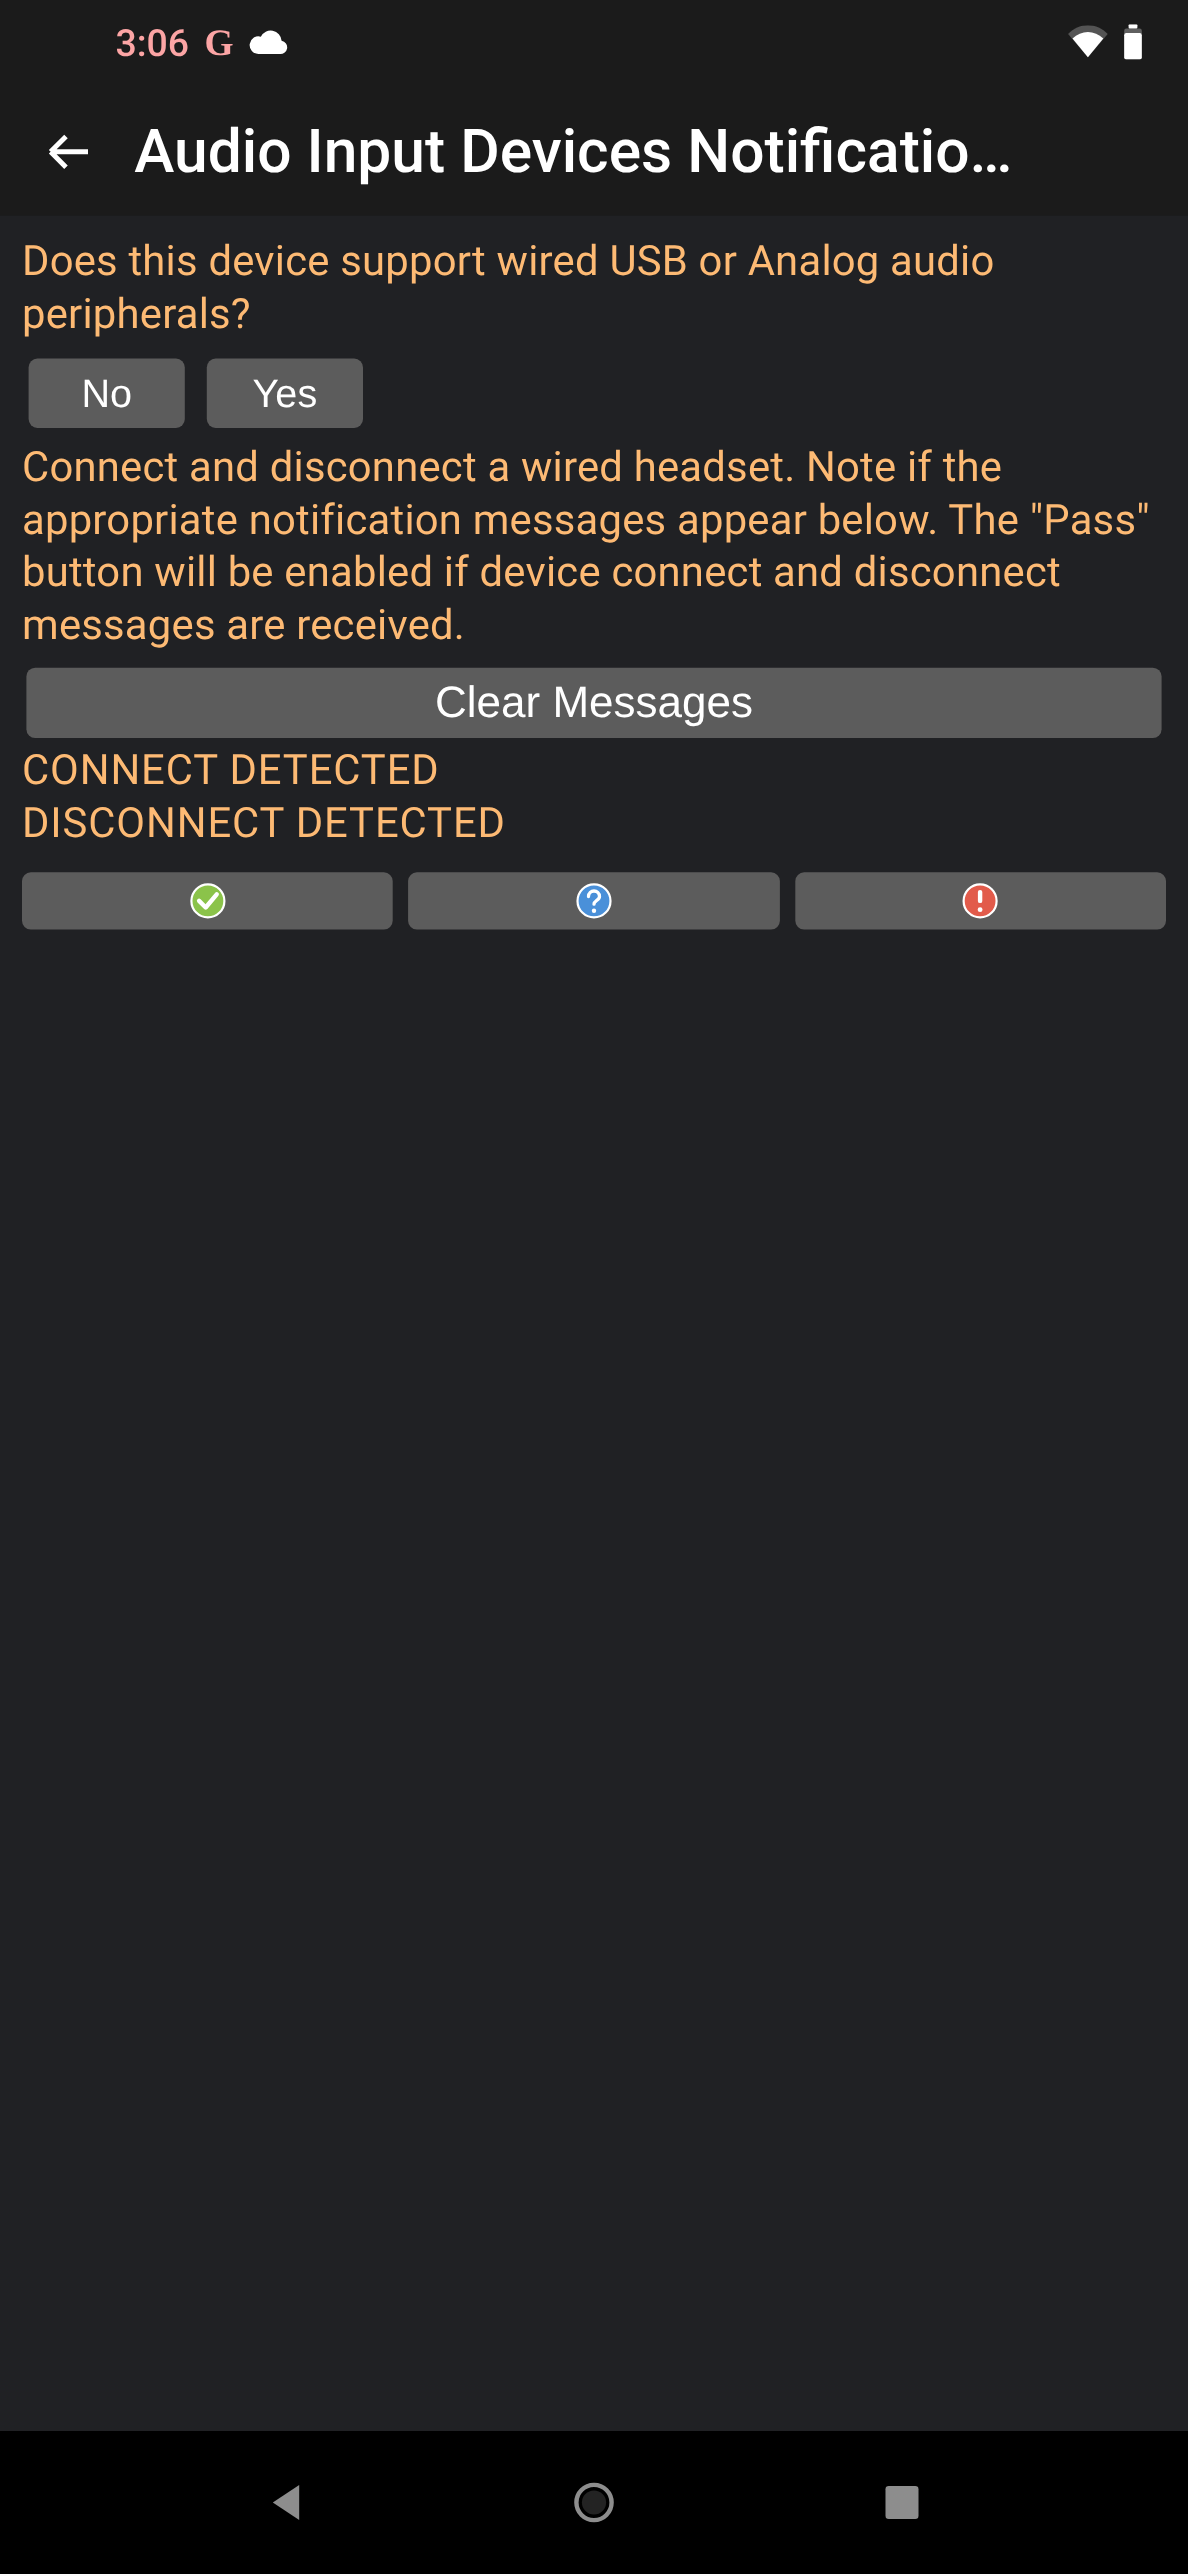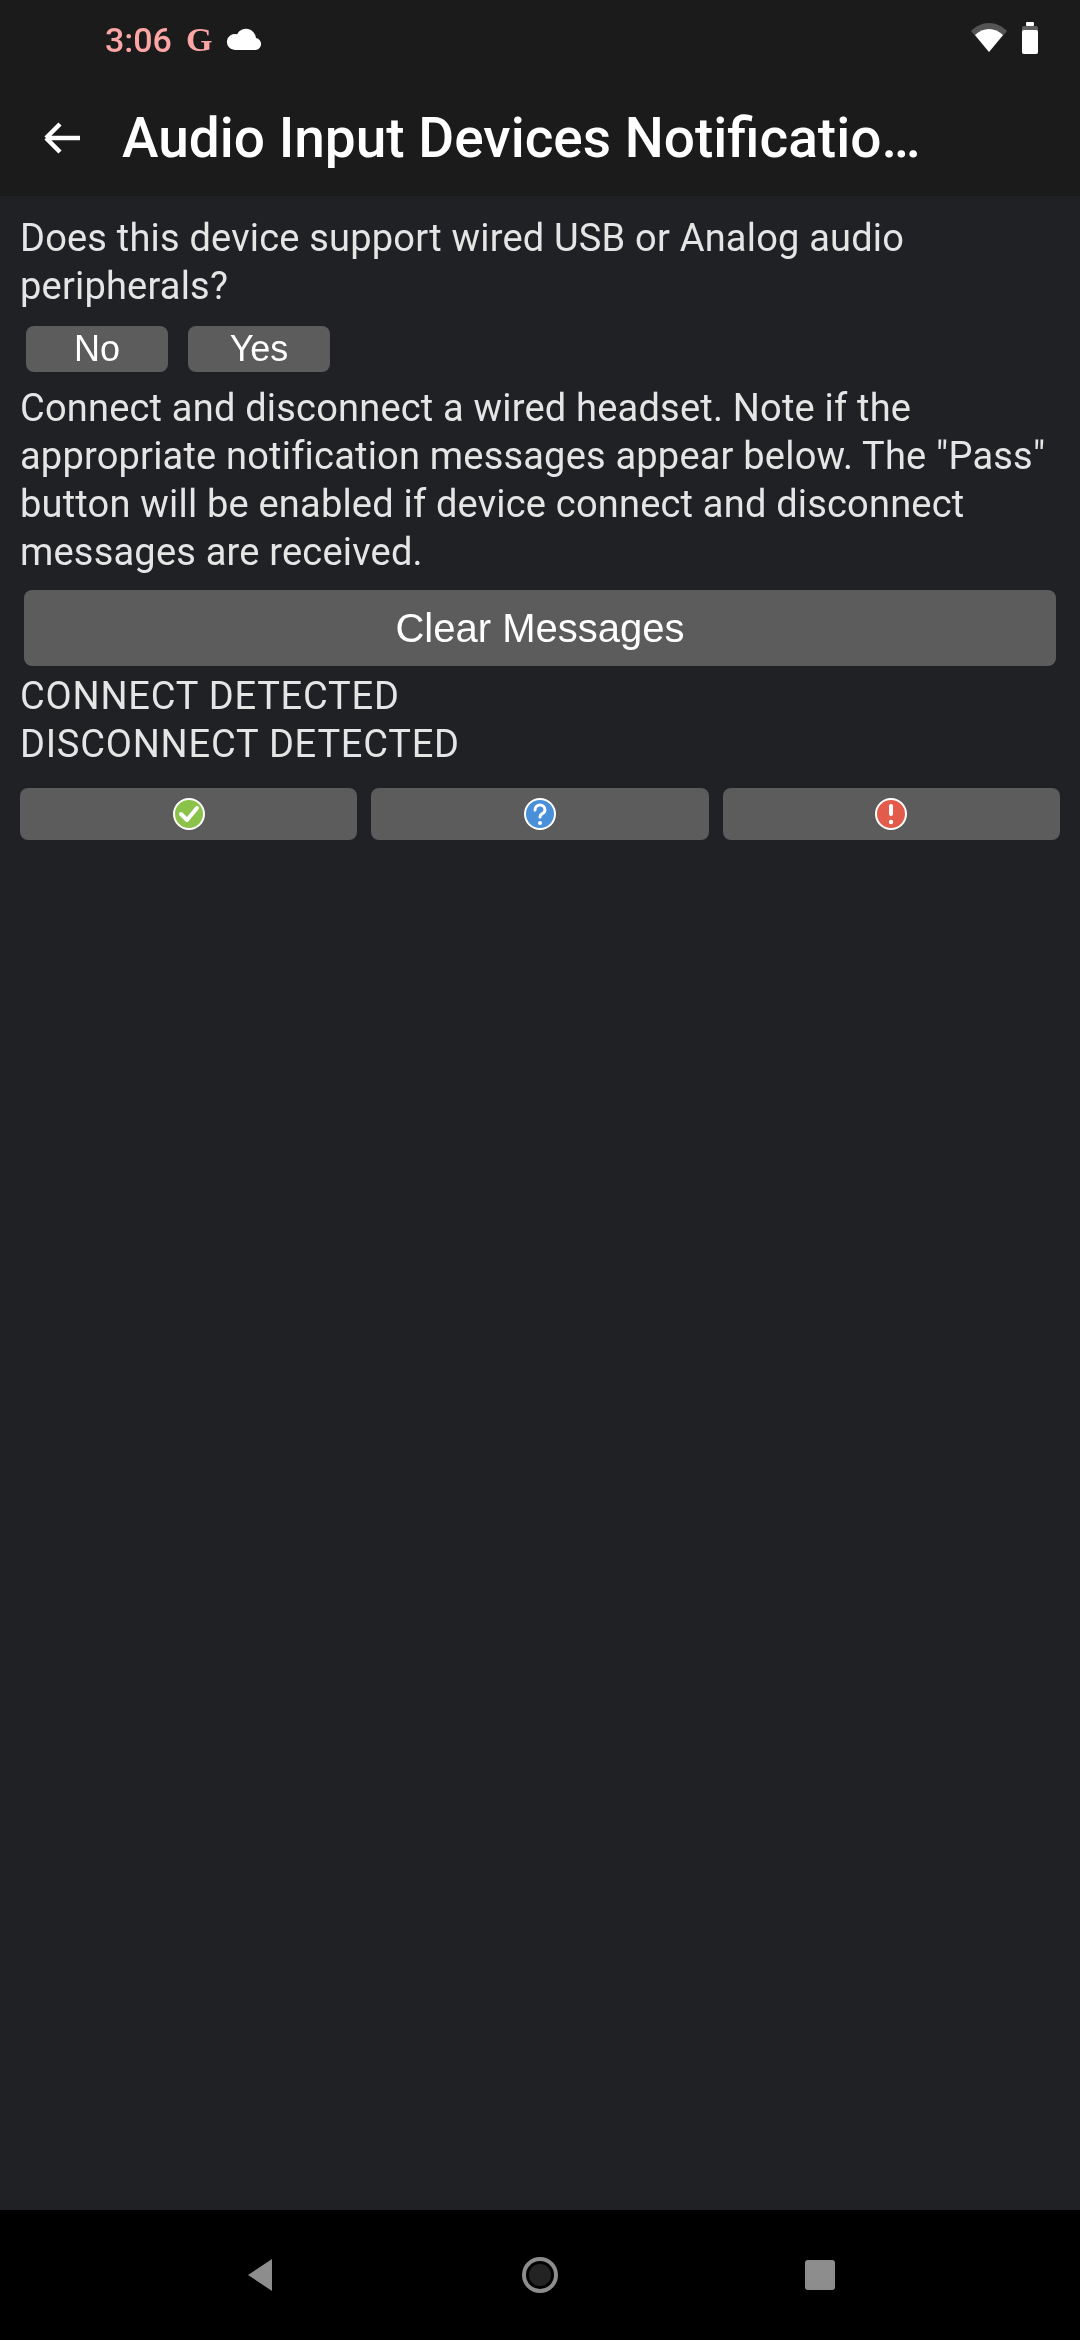--- a/index.html
+++ b/index.html
@@ -66,52 +66,52 @@
       flex: 1;
     }
 
     
     .content {
       background: #202124;
       padding: 18px 20px 0 20px;
       height: calc(2340px - 80px - 116px - 130px);
     }
     .prompt-text, .instr-text, .msg-text {
-      color: #e5e5e5;
+      color: #fdba74;
       font-size: 38px;
       line-height: 48px;
       letter-spacing: 0.2px;
     }
     .btn-row { display: flex; gap: 20px; margin: 16px 0 12px 6px; }
     .pill-btn {
       background: #5c5c5c;
       color: #ffffff;
       font-size: 36px;
       border: none;
       border-radius: 8px;
-      height: 46px;
+      height: 63px;
       min-width: 142px;
       padding: 0 34px;
       display: inline-flex;
       align-items: center;
       justify-content: center;
     }
     .instr-text { margin-top: 4px; }
     .wide-btn {
       display: block;
       width: 678px;
       max-width: 100%;
       width: 100%;
       margin: 14px 0 6px 0;
       background: #5c5c5c;
       color: #ffffff;
       font-size: 40px;
       border: none;
       border-radius: 8px;
-      height: 76px;
+      height: 64px;
     }
     .clear-wrap { padding: 0 4px; }
     .msg-wrap { margin-top: 2px; }
     .msg-text { text-transform: uppercase; letter-spacing: 0.8px; }
 
     .result-row { display: flex; gap: 14px; margin-top: 20px; }
     .result-btn {
       flex: 1;
       height: 52px;
       background: #5c5c5c;

